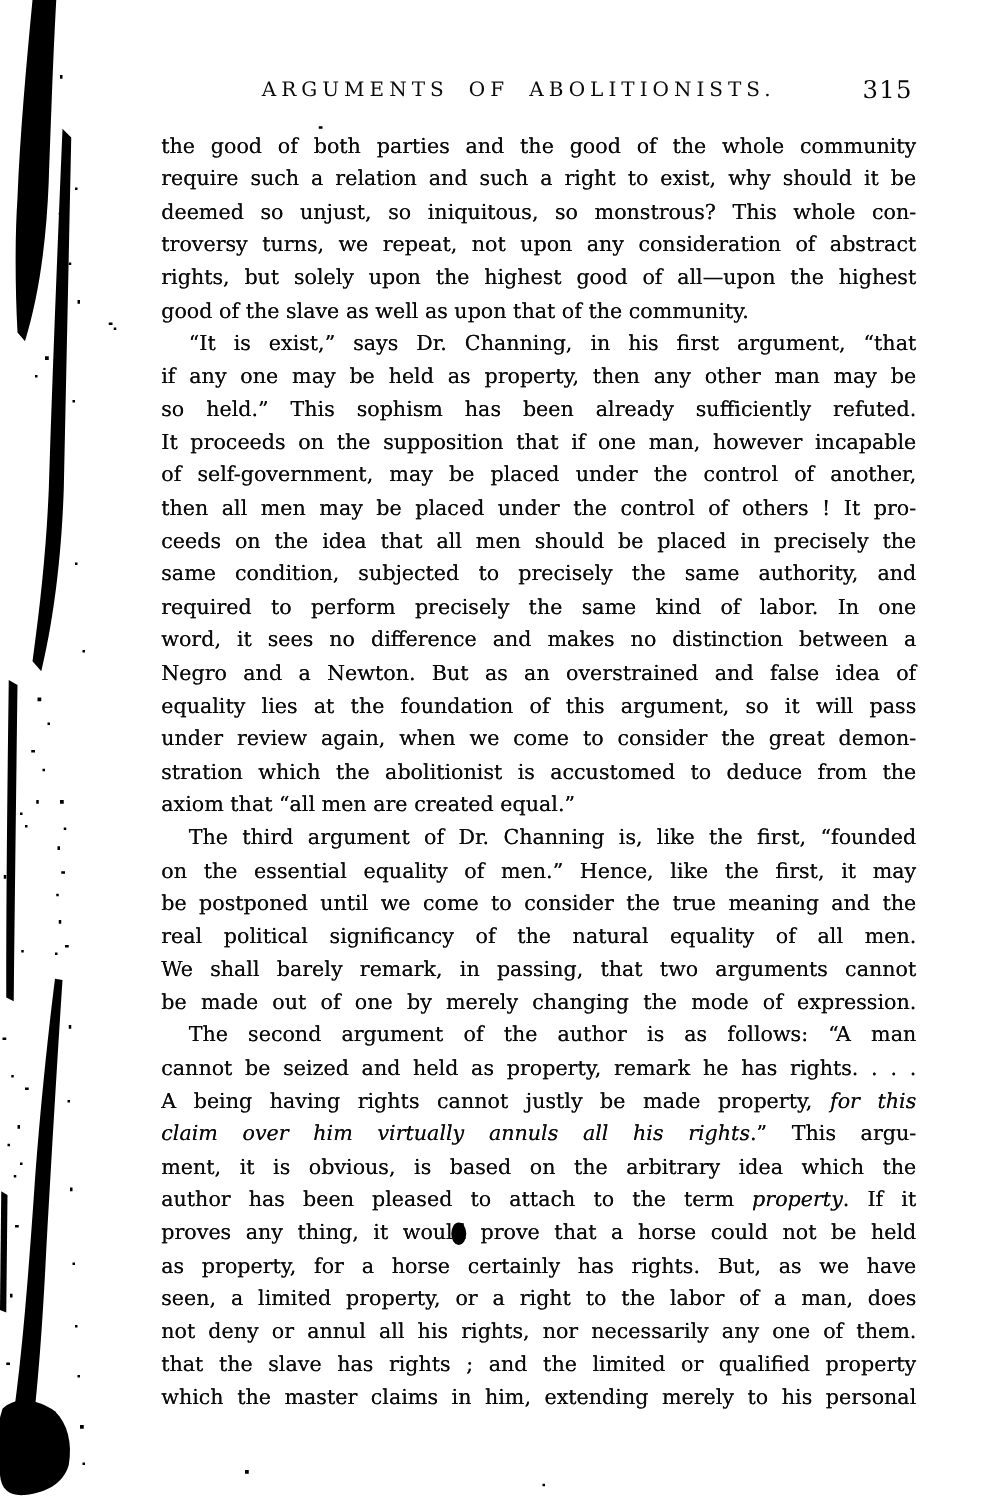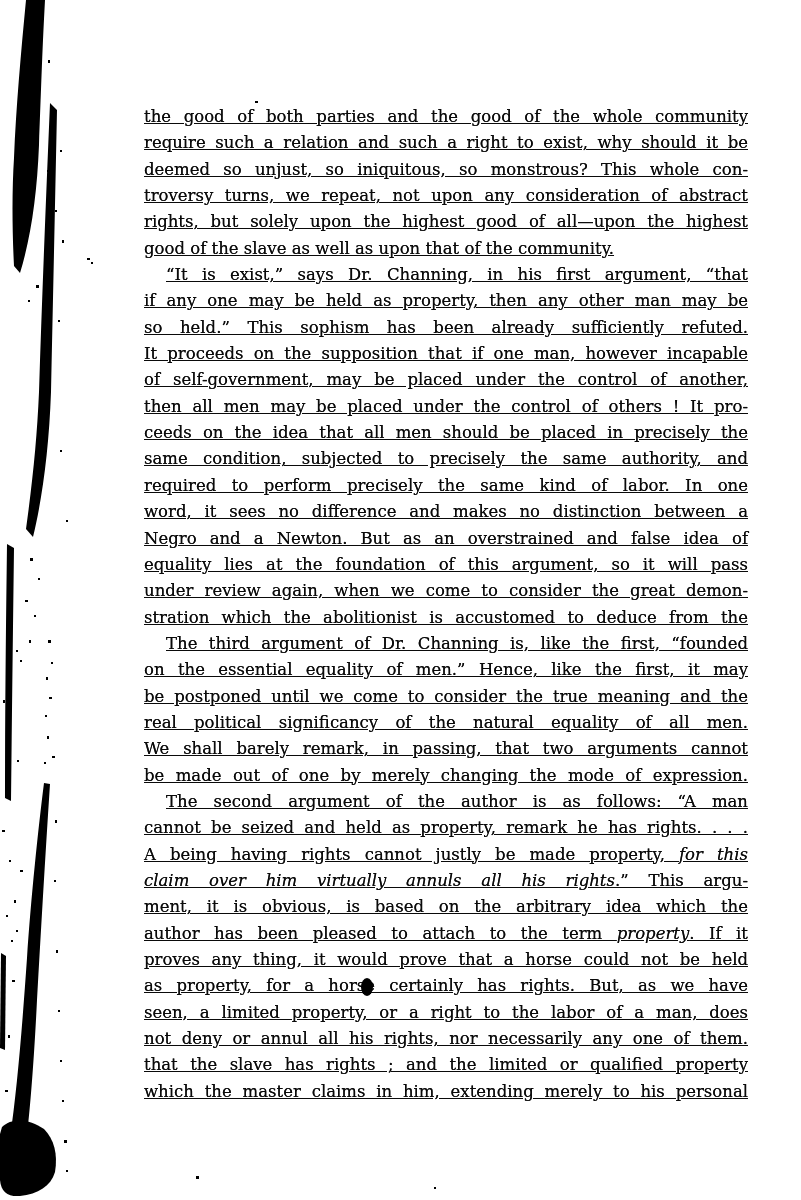--- a/index.html
+++ b/index.html
@@ -33,23 +33,22 @@
   }
   .page-number {
     position:absolute; left:557px; top:-2px;
     font-size:19.5px;
     letter-spacing:1px;
     color:#0a0a0a;
   }
   
   .text-block {
     position:absolute;
-    left:144px; top:104px;
+    left:129px; top:104px;
     width:604px;
-    text-decoration:underline;
   }
   .line {
     height:26.35px;
     font-size:16.5px;
     line-height:26.35px;
     text-align:justify;
     text-align-last:justify;
     white-space:normal;
     overflow:visible;
     text-shadow:0 0 0.4px rgba(0,0,0,0.8);
@@ -66,20 +65,24 @@
     position:absolute; left:0; top:0;
     width:801px; height:1200px;
     pointer-events:none;
   }
 </style>
 </head>
 <body>
 
 <div class="page">
 
+  <div class="running-header">
+    <div class="header-title">ARGUMENTS OF ABOLITIONISTS.</div>
+    <div class="page-number">315</div>
+  </div>
 
   <div class="text-block">
       <div class="line"><span>the good of both parties and the good of the whole community</span></div>
       <div class="line"><span>require such a relation and such a right to exist, why should it be</span></div>
       <div class="line"><span>deemed so unjust, so iniquitous, so monstrous? This whole con-</span></div>
       <div class="line"><span>troversy turns, we repeat, not upon any consideration of abstract</span></div>
       <div class="line"><span>rights, but solely upon the highest good of all—upon the highest</span></div>
       <div class="line pend"><span>good of the slave as well as upon that of the community.</span></div>
       <div class="line indent"><span>“It is exist,” says Dr. Channing, in his first argument, “that</span></div>
       <div class="line"><span>if any one may be held as property, then any other man may be</span></div>
@@ -88,20 +91,21 @@
       <div class="line"><span>of self-government, may be placed under the control of another,</span></div>
       <div class="line"><span>then all men may be placed under the control of others ! It pro-</span></div>
       <div class="line"><span>ceeds on the idea that all men should be placed in precisely the</span></div>
       <div class="line"><span>same condition, subjected to precisely the same authority, and</span></div>
       <div class="line"><span>required to perform precisely the same kind of labor. In one</span></div>
       <div class="line"><span>word, it sees no difference and makes no distinction between a</span></div>
       <div class="line"><span>Negro and a Newton. But as an overstrained and false idea of</span></div>
       <div class="line"><span>equality lies at the foundation of this argument, so it will pass</span></div>
       <div class="line"><span>under review again, when we come to consider the great demon-</span></div>
       <div class="line"><span>stration which the abolitionist is accustomed to deduce from the</span></div>
+      <div class="line pend"><span>axiom that “all men are created equal.”</span></div>
       <div class="line indent"><span>The third argument of Dr. Channing is, like the first, “founded</span></div>
       <div class="line"><span>on the essential equality of men.” Hence, like the first, it may</span></div>
       <div class="line"><span>be postponed until we come to consider the true meaning and the</span></div>
       <div class="line"><span>real political significancy of the natural equality of all men.</span></div>
       <div class="line"><span>We shall barely remark, in passing, that two arguments cannot</span></div>
       <div class="line"><span>be made out of one by merely changing the mode of expression.</span></div>
       <div class="line indent"><span>The second argument of the author is as follows: “A man</span></div>
       <div class="line"><span>cannot be seized and held as property, remark he has rights. . . .</span></div>
       <div class="line"><span>A being having rights cannot justly be made property, </span><span class="it">for this</span></div>
       <div class="line"><span class="it">claim over him virtually annuls all his rights</span><span>.” This argu-</span></div>

